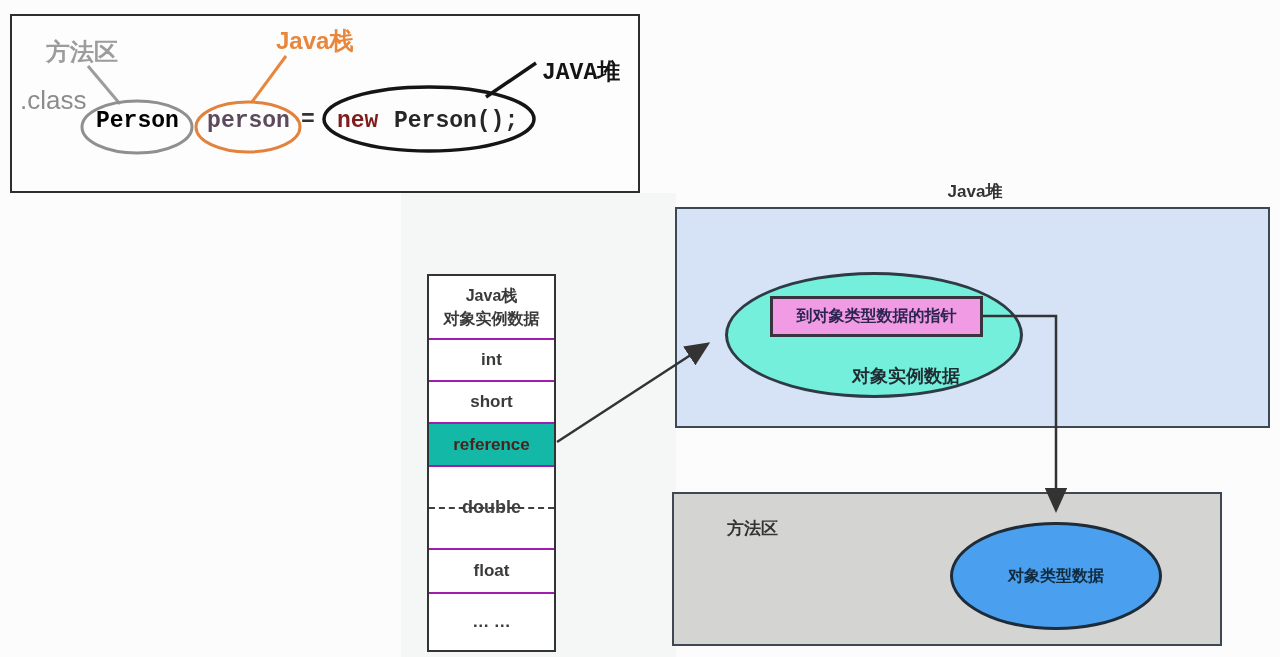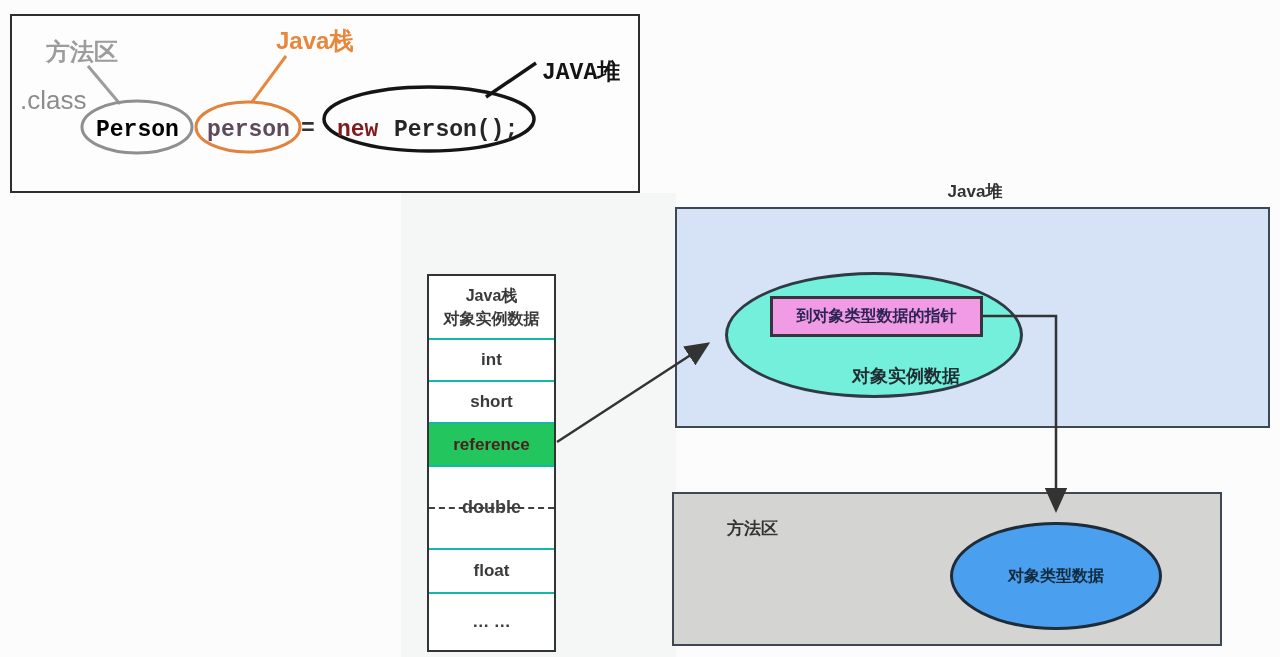--- a/index.html
+++ b/index.html
@@ -10,35 +10,35 @@
   .abs{position:absolute;}
   
   #panel{left:401px;top:193px;width:275px;height:464px;background:#f5f6f6;}
 
   
   #code-box{left:10px;top:14px;width:630px;height:179px;background:#fdfdfd;border:2px solid #2e2e2e;box-sizing:border-box;}
   .lbl-gray{color:#9c9c9c;font-size:24px;font-weight:bold;}
   .lbl-class{color:#8c8c8c;font-size:26px;}
   .lbl-orange{color:#e8863c;font-size:24px;font-weight:bold;}
   .lbl-heap{color:#141414;font-size:23px;font-weight:bold;font-family:"Liberation Mono",monospace;}
-  .code{font-family:"Liberation Mono","DejaVu Sans Mono",monospace;font-size:23px;font-weight:bold;white-space:pre;margin-top:9px;}
+  .code{font-family:"Liberation Mono","DejaVu Sans Mono",monospace;font-size:23px;font-weight:bold;white-space:pre;}
   .tok-var{color:#5c4a5c;}
   .tok-eq{color:#333;}
   .tok-new{color:#7f1d1d;}
   .tok-call{color:#262626;text-align:center;}
 
   
   #stack-table{left:427px;top:274px;width:129px;border:2px solid #333;box-sizing:border-box;background:#fff;}
-  .srow{box-sizing:border-box;border-top:2px solid #14b8a6;display:flex;align-items:center;justify-content:center;
+  .srow{box-sizing:border-box;border-top:2px solid #a21caf;display:flex;align-items:center;justify-content:center;
         font-weight:bold;font-size:17px;color:#3a3a3a;background:#fff;position:relative;text-align:center;}
   .srow.first{border-top:none;}
   .srow.header{height:62px;flex-direction:column;line-height:1.45;font-size:16px;}
   .srow.h42{height:42px;} .srow.h43{height:43px;} .srow.h44{height:44px;}
   .srow.h83{height:83px;} .srow.h58{height:58px;}
-  .srow.ref{background:#22c55e;color:#4a211e;text-align:center;}
+  .srow.ref{background:#14b8a6;color:#4a211e;text-align:center;}
   .dash-line{position:absolute;left:0;right:0;top:50%;margin-top:-1px;border-top:2px dashed #3f3f3f;}
   .dash-label{position:relative;z-index:2;font-size:18px;color:#3f3f3f;}
 
   
   #heap-box{left:675px;top:207px;width:595px;height:221px;background:#d6e3f6;border:2px solid #3d4852;box-sizing:border-box;}
   #heap-title{left:935px;top:180px;width:80px;text-align:center;font-weight:bold;font-size:17px;color:#333;}
   #instance-ellipse{left:725px;top:272px;width:298px;height:126px;background:#74efdb;border:3px solid #2e3b44;border-radius:50%;box-sizing:border-box;}
   #pointer-box{left:770px;top:296px;width:213px;height:41px;background:#f09be4;border:3px solid #38333c;box-sizing:border-box;
                display:flex;align-items:center;justify-content:center;font-weight:bold;font-size:16px;color:#2b2550;z-index:6;}
   #instance-label{left:795px;top:364px;width:165px;text-align:right;font-weight:bold;font-size:18px;color:#1f2d33;}

